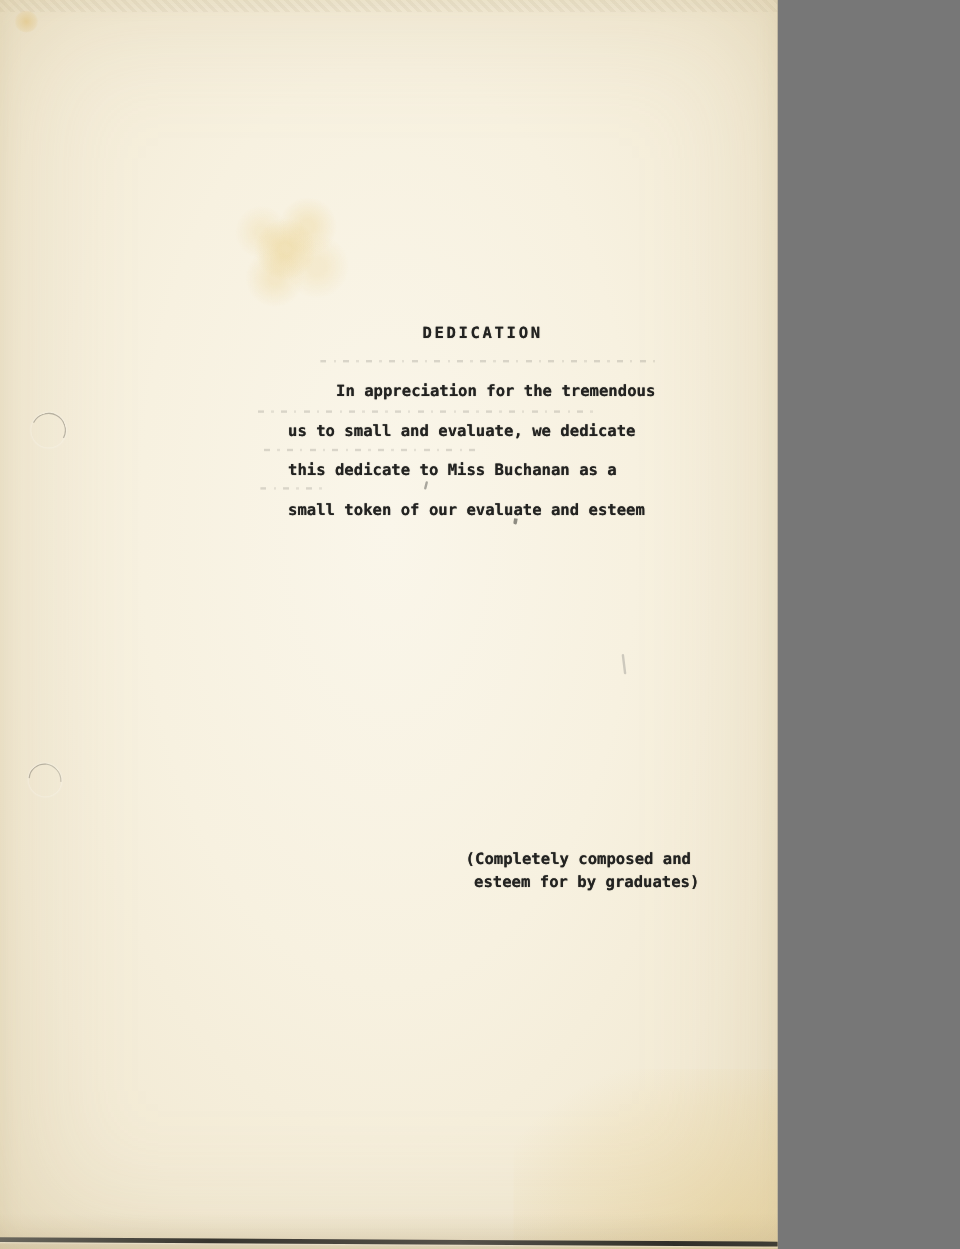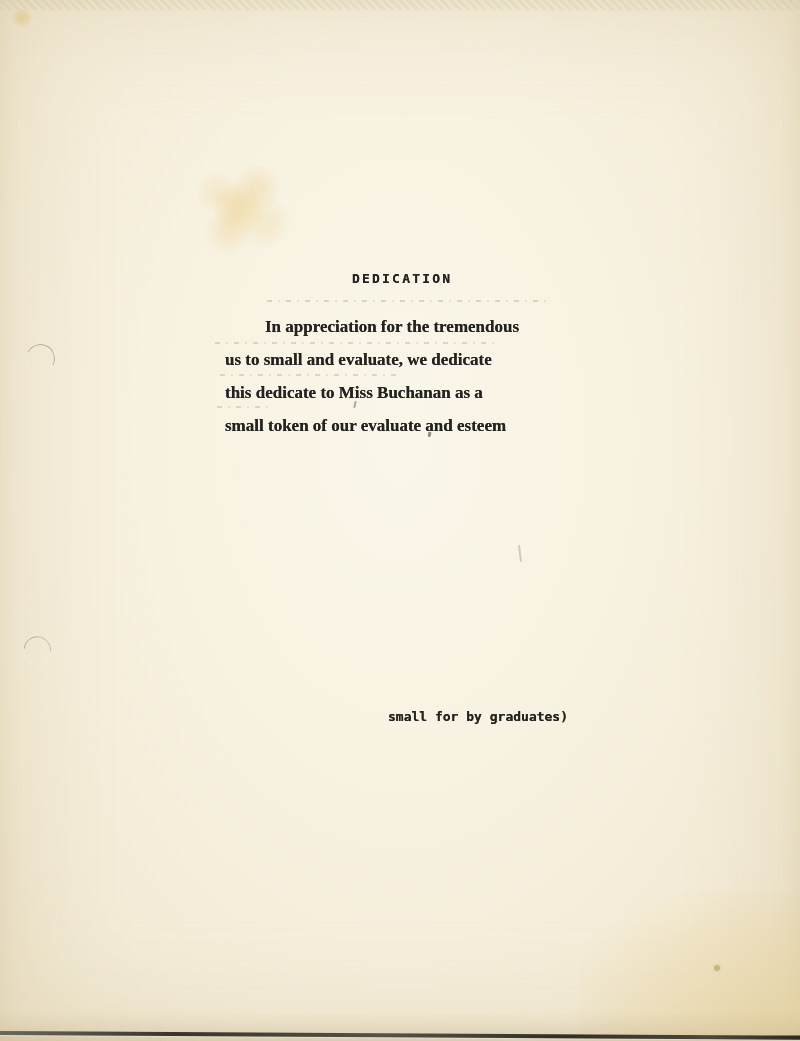--- a/index.html
+++ b/index.html
@@ -1,17 +1,17 @@
 <!DOCTYPE html>
 <html><head>
 <meta charset="utf-8">
 <style>
   html,body{margin:0;padding:0;background:#777;}
   .page{
-    position:relative;width:800px;height:1041px;overflow:hidden;
+    position:relative;width:648px;height:1041px;overflow:hidden;
     background:radial-gradient(ellipse at 50% 42%, #faf6ea 0%, #f7f1e0 45%, #f3ebd6 75%, #ece2c8 100%);
     box-shadow:inset 0 0 110px rgba(200,180,135,0.30), inset 0 0 18px rgba(195,175,130,0.18);
     font-family:"DejaVu Sans Mono","Liberation Mono",monospace;
     color:#232321;
   }
   .top-edge{
     position:absolute;top:0;left:0;width:100%;height:10px;
     background:repeating-linear-gradient(45deg, rgba(175,160,125,0.14) 0 3px, transparent 3px 6px);
     opacity:.8;
   }
@@ -25,22 +25,22 @@
   }
   .ghost{
     position:absolute;height:2px;opacity:.8;
     background:repeating-linear-gradient(90deg, rgba(125,122,115,0.32) 0 5px, transparent 5px 11px, rgba(125,122,115,0.22) 11px 13px, transparent 13px 19px);
   }
   .ghost1{left:267px;top:300px;width:279px;}
   .ghost2{left:215px;top:342px;width:280px;}
   .ghost3{left:220px;top:374px;width:178px;}
   .ghost4{left:217px;top:406px;width:56px;}
   .body-text{
-    position:absolute;left:225px;top:310px;width:360px;
-    font-size:17px;line-height:33px;white-space:nowrap;font-family:Liberation Serif, serif;
+    position:absolute;left:240px;top:310px;width:360px;
+    font-size:13px;line-height:33px;white-space:nowrap;
   }
   .body-text span{display:block;}
   .body-text span:first-child{padding-left:40px;}
   .credit{
     position:absolute;left:388px;top:708px;
     font-size:13px;line-height:18.5px;white-space:nowrap;
   }
   .credit span{display:block;}
   .credit span:nth-child(2){padding-left:7px;}
   
@@ -114,21 +114,22 @@
   <div class="ghost ghost4"></div>
 
   <div class="body-text typed">
     <span>In appreciation for the tremendous</span>
     <span>us to small and evaluate, we dedicate</span>
     <span>this dedicate to Miss Buchanan as a</span>
     <span>small token of our evaluate and esteem</span>
   </div>
 
   <div class="credit typed">
-    <span>small for by graduates)</span>
+    <span>(Completely composed and</span>
+    <span>esteem for by graduates)</span>
   </div>
 
   <div class="hole hole-top"></div>
   <div class="hole hole-bottom"></div>
 
   <div class="stain stain-top-left"></div>
   <div class="stain stain-top-center"></div>
   <div class="stain stain-bottom-right"></div>
   <div class="stain stain-bottom-dot"></div>
 

